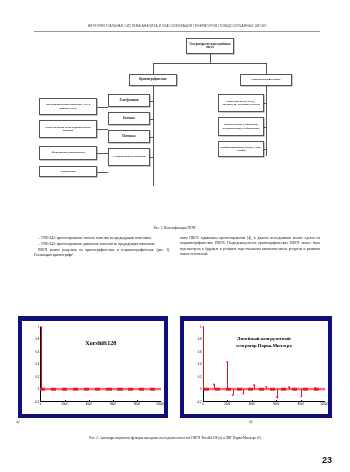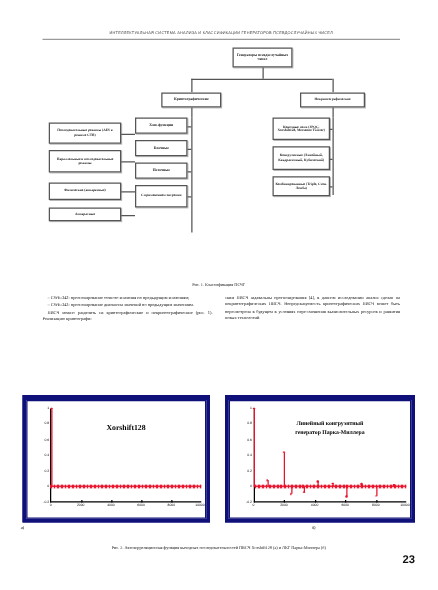--- a/index.html
+++ b/index.html
@@ -121,21 +121,21 @@
     position:absolute;left:0;right:0;text-align:center;
     font-family:"Liberation Serif", serif;font-weight:bold;color:#000;
   }
   .sublabel{
     position:absolute;text-align:center;width:100%;
     font-family:"Liberation Serif", serif;font-size:3.4px;font-style:italic;
   }
 
   
   .pgnum{
-    position:absolute;right:18px;bottom:20px;
+    position:absolute;right:18px;bottom:7px;
     font-family:"Liberation Sans", sans-serif;
     font-weight:bold;font-size:9px;color:#111;
   }
 </style>
 </head>
 <body>
 
 <div class="page">
 
   <div class="runhead">

